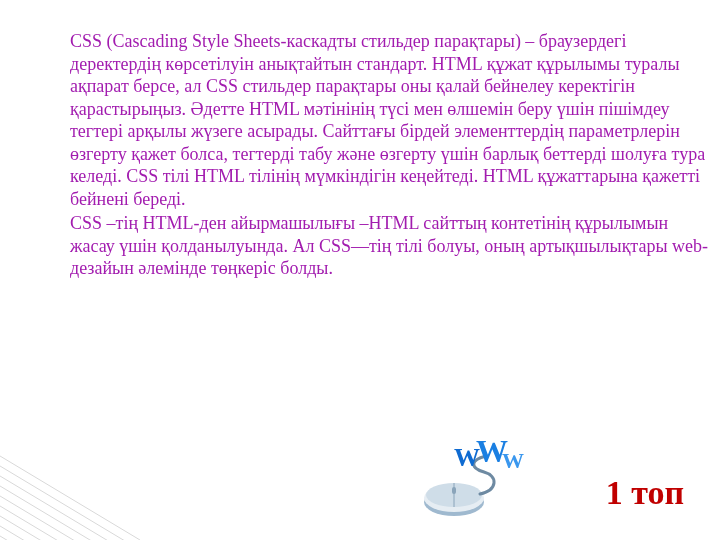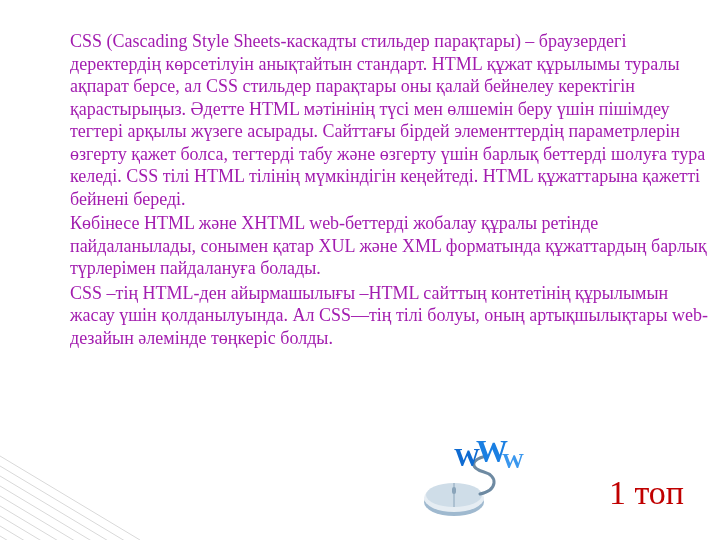--- a/index.html
+++ b/index.html
@@ -24,21 +24,21 @@
     line-height: 1.25;
     margin-bottom: 2px;
     font-weight: 400;
   }
   .footer-label {
     position: absolute;
     right: 36px;
     bottom: 28px;
     font-family: Georgia, "Times New Roman", serif;
     font-size: 34px;
-    font-weight: 400;
+    font-weight: 700;
     color: #c00000;
   }
   .www-graphic {
     position: absolute;
     left: 406px;
     bottom: 18px;
     width: 130px;
     height: 90px;
   }
   .corner-lines {
@@ -49,21 +49,20 @@
     height: 90px;
     overflow: hidden;
   }
   .corner-lines svg { display: block; }
 </style>
 </head>
 <body>
 
 <div class="content">
   <p>CSS (Cascading Style Sheets-каскадты стильдер парақтары) – браузердегі деректердің көрсетілуін анықтайтын стандарт. HTML құжат құрылымы туралы ақпарат берсе, ал CSS стильдер парақтары оны қалай бейнелеу керектігін қарастырыңыз. Әдетте HTML мәтінінің түсі мен өлшемін беру үшін пішімдеу тегтері арқылы жүзеге асырады. Сайттағы бірдей элементтердің параметрлерін өзгерту қажет болса, тегтерді табу және өзгерту үшін барлық беттерді шолуға тура келеді. CSS тілі HTML тілінің мүмкіндігін кеңейтеді. HTML құжаттарына қажетті бейнені береді.</p>
-  <p>Көбінесе HTML және XHTML web-беттерді жобалау құралы ретінде пайдаланылады, сонымен қатар XUL және XML форматында құжаттардың барлық түрлерімен пайдалануға болады.</p>
   <p>CSS –тің HTML-ден айырмашылығы –HTML сайттың контетінің құрылымын жасау үшін қолданылуында. Ал CSS—тің тілі болуы, оның артықшылықтары web-дезайын әлемінде төңкеріс болды.</p>
 </div>
 
 <div class="www-graphic">
   <svg viewBox="0 0 130 90" width="130" height="90">
 
     <ellipse cx="48" cy="70" rx="30" ry="14" fill="#9fb9cf"></ellipse>
     <ellipse cx="48" cy="66" rx="30" ry="14" fill="#e6edf3"></ellipse>
     <ellipse cx="48" cy="63" rx="28" ry="12" fill="#cfdde8"></ellipse>
     <path d="M48 51 v24" stroke="#8aa4ba" stroke-width="1"></path>

